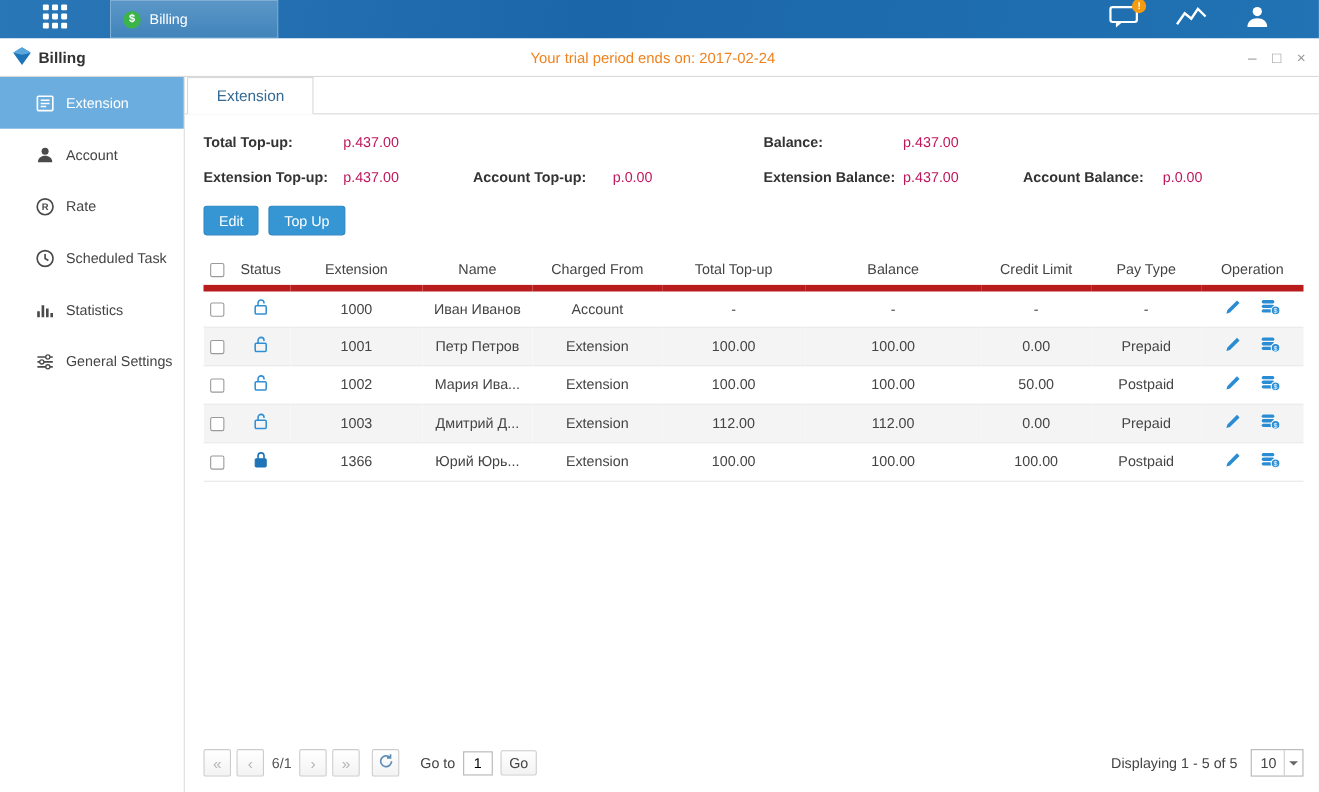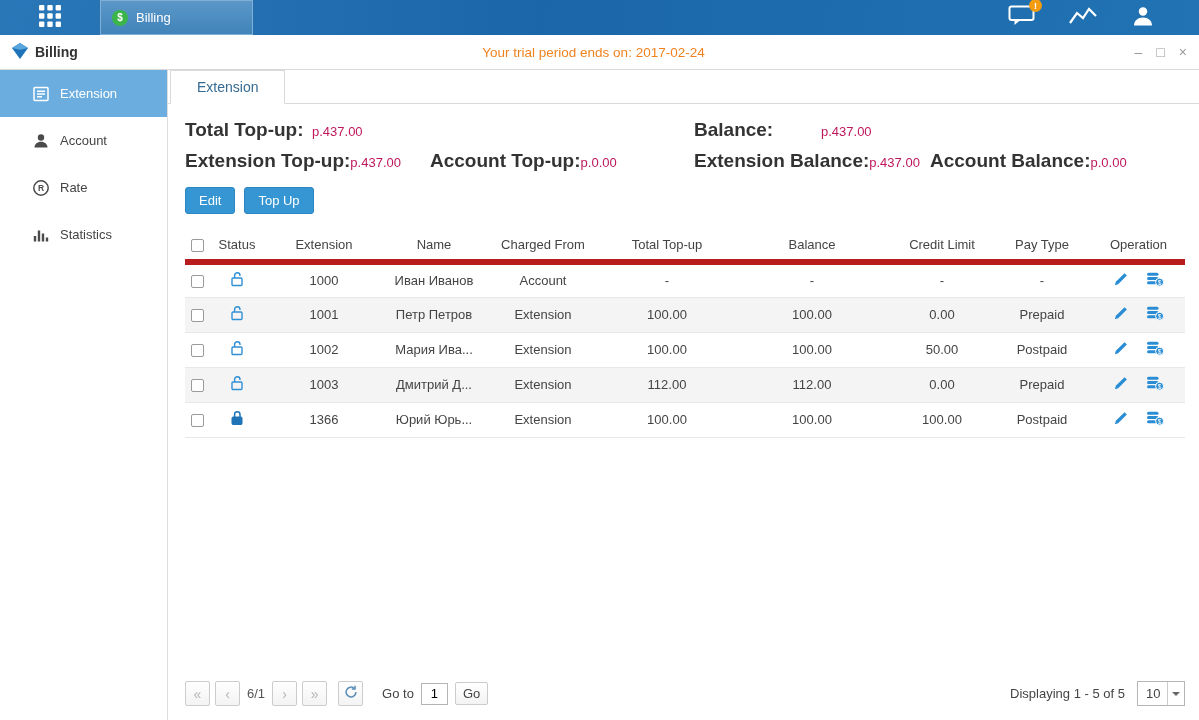--- a/index.html
+++ b/index.html
@@ -29,21 +29,21 @@
   .side-item .si-icon { width:18px; height:18px; display:flex; align-items:center; color:#4a4a4a; }
   .side-item.active { background:#6badde; color:#fff; }
   .side-item.active .si-icon { color:#fff; }
 
   .main { flex:1; display:flex; flex-direction:column; min-width:0; }
   .tabstrip { flex:0 0 34px; border-bottom:1px solid #d9d9d9; display:flex; padding-left:2px; }
   .tab { background:#fff; border:1px solid #d9d9d9; border-bottom:1px solid #fff; margin-bottom:-1px; padding:0 26px; display:flex; align-items:center; color:#356a93; font-size:14px; cursor:pointer; }
 
   .summary { margin:10px 14px 0 17px; }
   .sum-row { display:grid; grid-template-columns:245px 264px 236px 1fr; height:31px; align-items:center; }
-  .sum-label { font-weight:bold; color:#333; font-size:19px; min-width:127px; display:inline-block; }
+  .sum-label { font-weight:bold; color:#333; font-size:13px; min-width:127px; display:inline-block; }
   .sum-value { color:#be185d; font-size:13px; }
 
   .actions { margin:11px 14px 0 17px; display:flex; gap:9px; }
   .btn-blue { height:27px; padding:0 13px; background:#3596d3; border:1px solid #2b86c2; border-radius:3px; color:#fff; font-size:13px; cursor:pointer; font-family:"Liberation Sans",sans-serif; }
 
   .table-wrap { margin:15px 14px 0 17px; }
   table { width:100%; border-collapse:collapse; table-layout:fixed; }
   thead th { height:33px; font-weight:normal; color:#444; font-size:13px; border-bottom:6px solid #b91c1c; text-align:center; }
   tbody td { height:35px; text-align:center; color:#444; font-size:13px; border-bottom:1px solid #e8e8e8; white-space:nowrap; overflow:hidden; text-overflow:ellipsis; }
   tbody tr:nth-child(even) { background:#f4f4f4; }
@@ -163,24 +163,44 @@
             <svg width="18" height="18" viewBox="0 0 18 18">
               <circle cx="9" cy="9" r="7.2" fill="none" stroke="currentColor" stroke-width="1.5"></circle>
               <text x="9" y="12.2" text-anchor="middle" font-size="8.5" font-weight="bold" fill="currentColor" font-family="Liberation Sans, sans-serif">R</text>
             </svg>
           </span>
         <span>Rate</span>
       </div>
       <div class="side-item">
         <span class="si-icon">
             <svg width="18" height="18" viewBox="0 0 18 18">
+              <circle cx="9" cy="9" r="7.2" fill="none" stroke="currentColor" stroke-width="1.5"></circle>
+              <path d="M9 4.8V9l3 1.8" fill="none" stroke="currentColor" stroke-width="1.5"></path>
+            </svg>
+          </span>
+        <span>Scheduled Task</span>
+      </div>
+      <div class="side-item">
+        <span class="si-icon">
+            <svg width="18" height="18" viewBox="0 0 18 18">
               <path d="M3 15.5V10M7 15.5V4.5M11 15.5V7.5M15 15.5V11.5" stroke="currentColor" stroke-width="2.4"></path>
             </svg>
           </span>
         <span>Statistics</span>
+      </div>
+      <div class="side-item">
+        <span class="si-icon">
+            <svg width="18" height="18" viewBox="0 0 18 18">
+              <path d="M2 4.5h14M2 9h14M2 13.5h14" stroke="currentColor" stroke-width="1.5"></path>
+              <circle cx="11.5" cy="4.5" r="1.9" fill="#fff" stroke="currentColor" stroke-width="1.2"></circle>
+              <circle cx="6" cy="9" r="1.9" fill="#fff" stroke="currentColor" stroke-width="1.2"></circle>
+              <circle cx="11.5" cy="13.5" r="1.9" fill="#fff" stroke="currentColor" stroke-width="1.2"></circle>
+            </svg>
+          </span>
+        <span>General Settings</span>
       </div>
     </aside>
 
     <main class="main">
 
       <div class="tabstrip">
         <div class="tab">
           <span>Extension</span>
         </div>
       </div>

